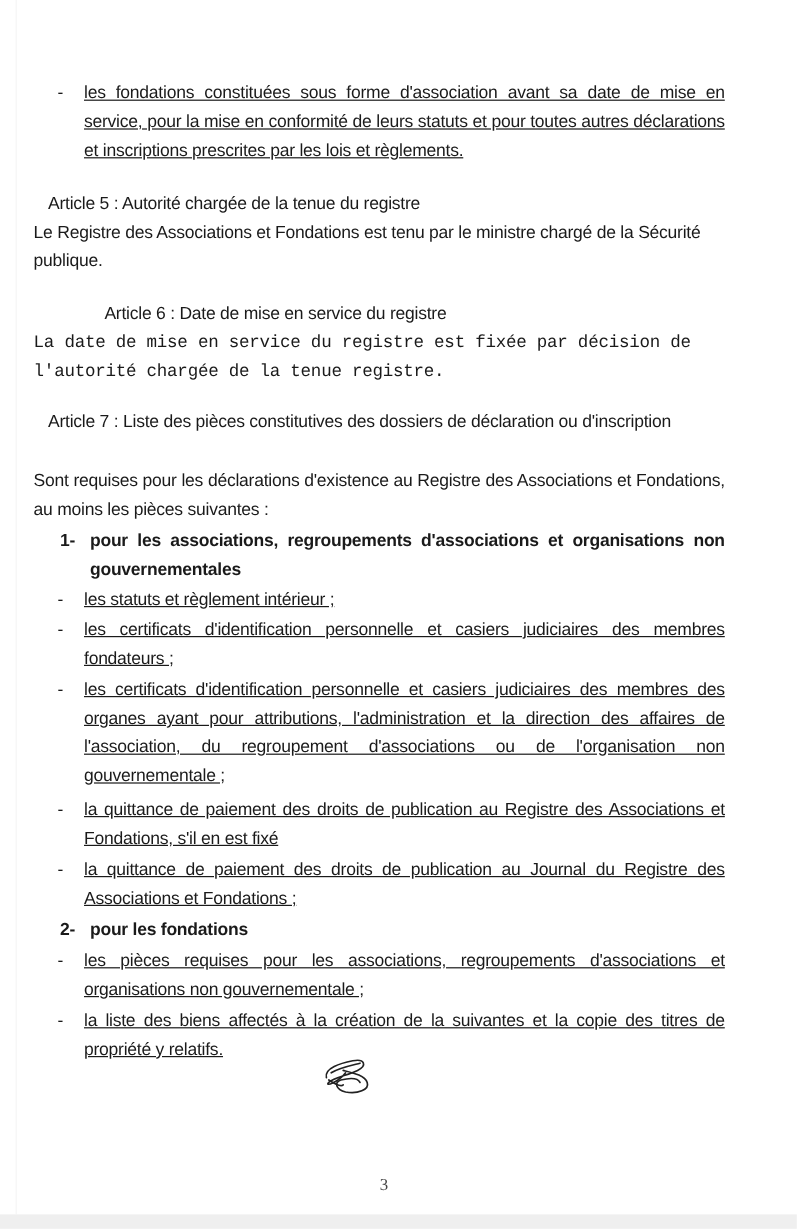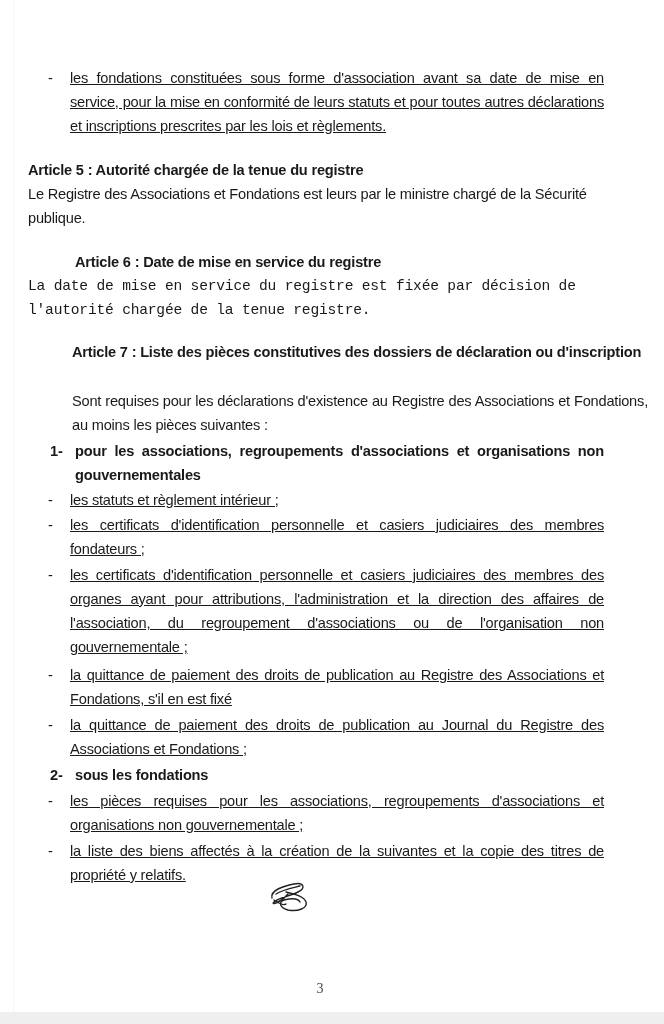--- a/index.html
+++ b/index.html
@@ -44,42 +44,41 @@
       left: 28px;
       top: 0;
       width: 576px;
       font-size: 14.6px;
       line-height: 24px;
       letter-spacing: -0.2px;
     }
     .justify {
       text-align: justify;
       text-align-last: left;
-      margin-left: 44px;
     }
     .bullet {
       position: absolute;
       left: 0;
       width: 576px;
     }
     .bullet .dash {
       position: absolute;
       left: 20px;
       top: 0;
     }
     .bullet .text {
       margin-left: 42px;
       display: block;
       text-decoration: underline;
     }
     .heading {
       position: absolute;
-      left: 0;
+      left: 12px;
       width: 576px;
-      font-weight: bold;
+      font-weight: normal;
     }
     .para {
       position: absolute;
       left: 0;
       width: 576px;
     }
     .num-item {
       position: absolute;
       left: 0;
       width: 576px;
@@ -119,21 +118,21 @@
   <div class="page-edge-line"></div>
 
   <div class="content">
 
     <div class="bullet" style="top:66px;">
       <span class="dash">-</span>
       <span class="text justify">les fondations constituées sous forme d'association avant sa date de mise en service, pour la mise en conformité de leurs statuts et pour toutes autres déclarations et inscriptions prescrites par les lois et règlements.</span>
     </div>
 
     <div class="heading" style="top:158px;">Article 5 : Autorité chargée de la tenue du registre</div>
-    <div class="para" style="top:182px;">Le Registre des Associations et Fondations est leurs par le ministre chargé de la Sécurité publique.</div>
+    <div class="para" style="top:182px;">Le Registre des Associations et Fondations est tenu par le ministre chargé de la Sécurité publique.</div>
 
     <div class="heading" style="top:250px;margin-left:47px;">Article 6 : Date de mise en service du registre</div>
     <div class="para" style="top:274px;font-family:Liberation Mono, monospace;">La date de mise en service du registre est fixée par décision de l'autorité chargée de la tenue registre.</div>
 
     <div class="heading justify" style="top:340px;">Article 7 : Liste des pièces constitutives des dossiers de déclaration ou d'inscription</div>
     <div class="para justify" style="top:389px;">Sont requises pour les déclarations d'existence au Registre des Associations et Fondations, au moins les pièces suivantes :</div>
 
     <div class="num-item" style="top:439px;">
       <span class="num">1-</span>
       <span class="text justify">pour les associations, regroupements d'associations et organisations non gouvernementales</span>
@@ -155,21 +154,21 @@
       <span class="dash">-</span>
       <span class="text justify">la quittance de paiement des droits de publication au Registre des Associations et Fondations, s'il en est fixé</span>
     </div>
     <div class="bullet" style="top:713px;">
       <span class="dash">-</span>
       <span class="text justify">la quittance de paiement des droits de publication au Journal du Registre des Associations et Fondations ;</span>
     </div>
 
     <div class="num-item" style="top:763px;">
       <span class="num">2-</span>
-      <span class="text">sous les fondations</span>
+      <span class="text">pour les fondations</span>
     </div>
 
     <div class="bullet" style="top:789px;">
       <span class="dash">-</span>
       <span class="text justify">les pièces requises pour les associations, regroupements d'associations et organisations non gouvernementale ;</span>
     </div>
     <div class="bullet" style="top:839px;">
       <span class="dash">-</span>
       <span class="text justify">la liste des biens affectés à la création de la suivantes et la copie des titres de propriété y relatifs.</span>
     </div>

